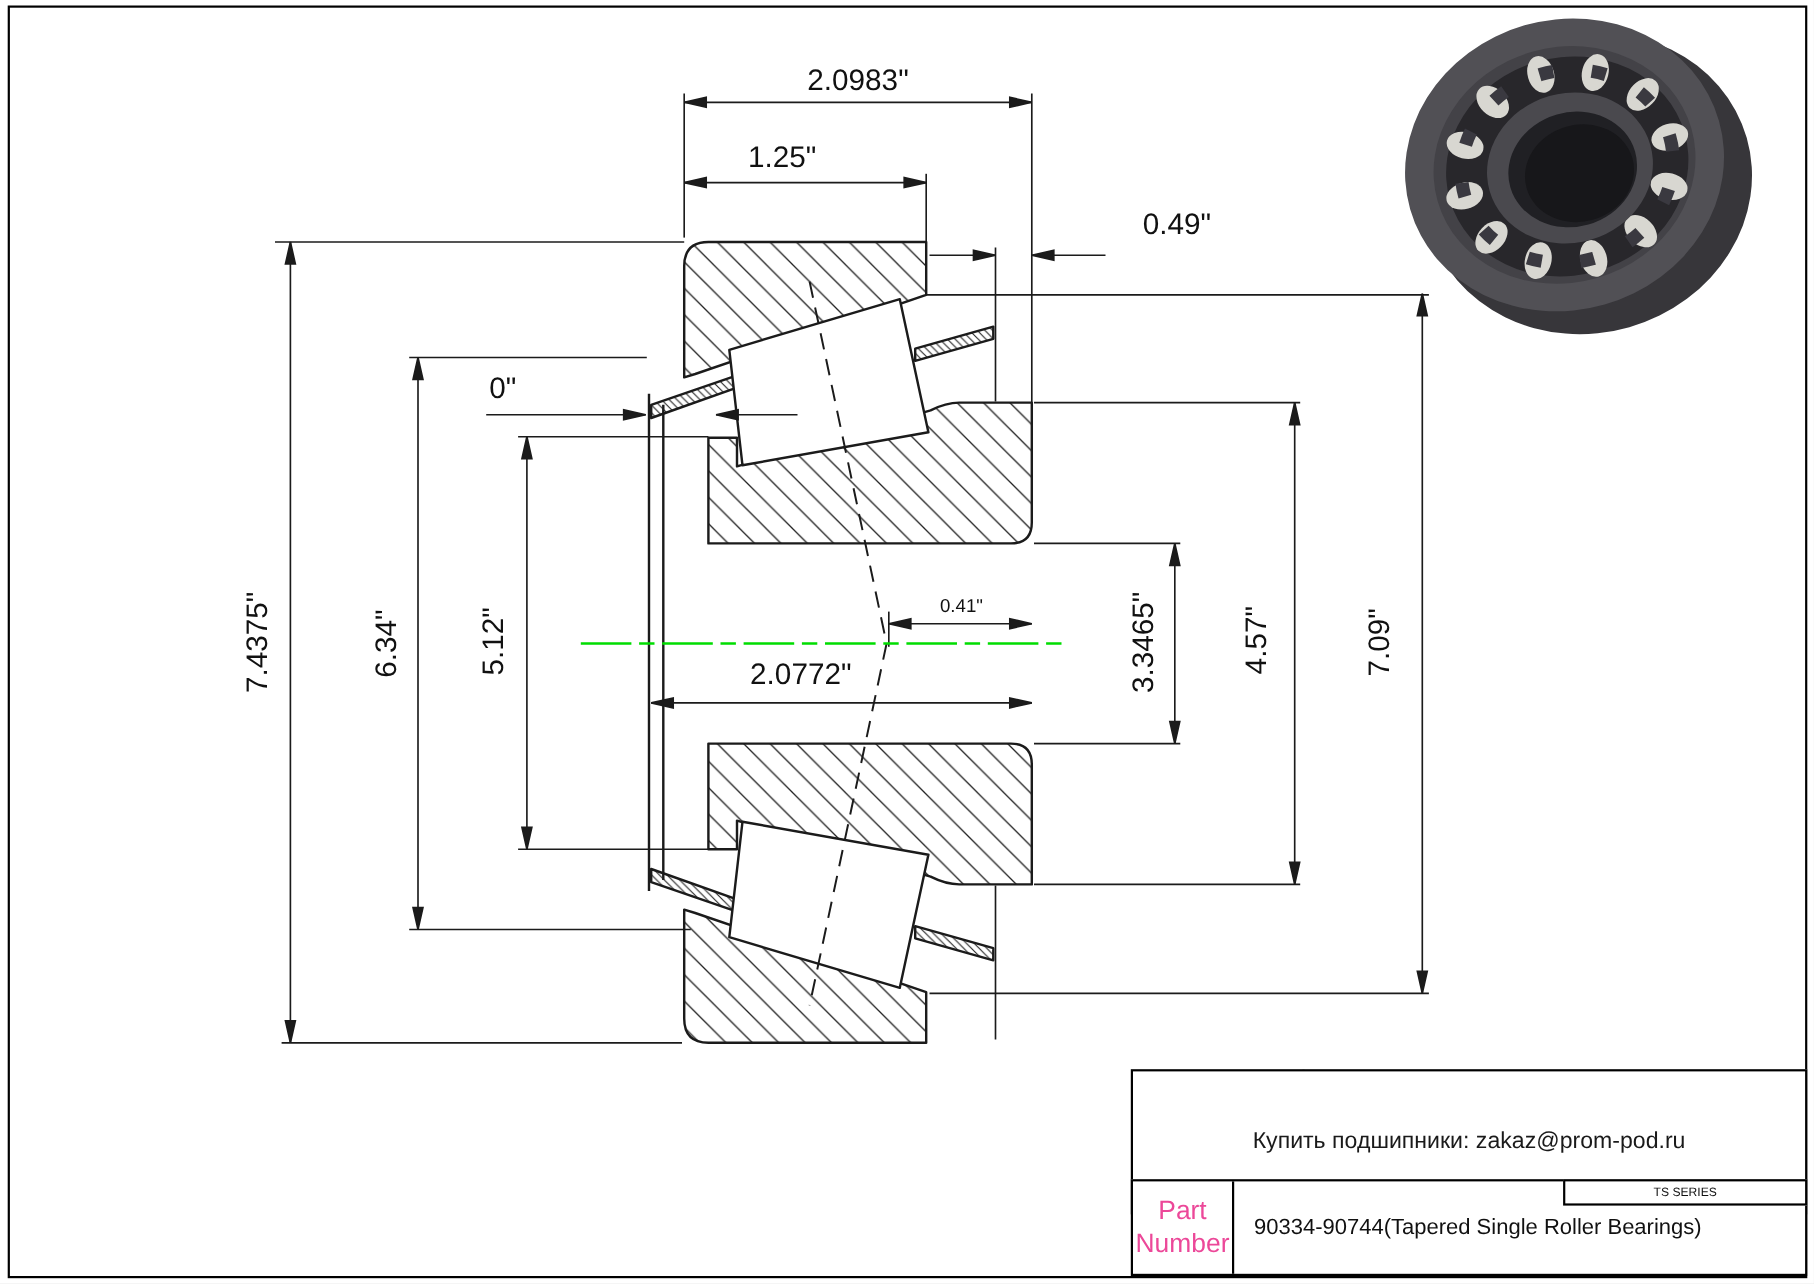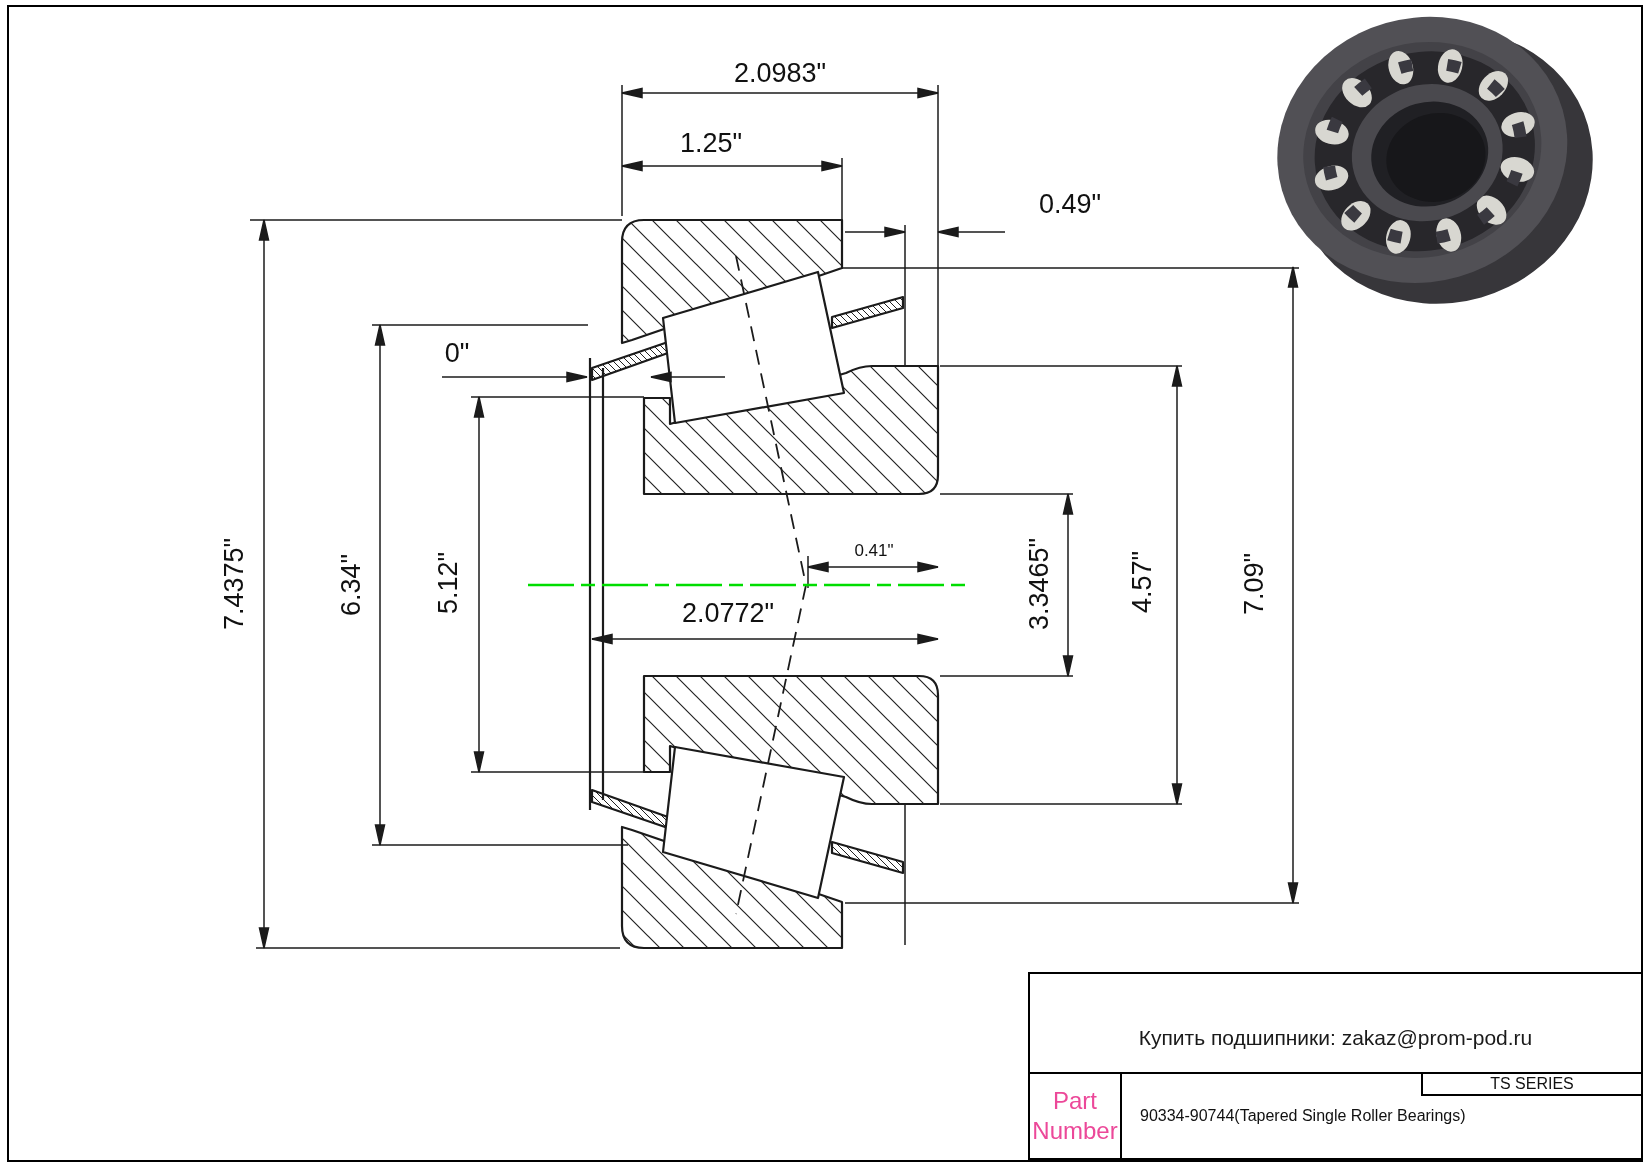--- a/index.html
+++ b/index.html
@@ -9,23 +9,23 @@
   svg{position:absolute;left:0;top:0;}
   svg text{fill:#111;font-family:"Liberation Sans", sans-serif;}
   .dimtxt{font-size:27px;}
   .dimtxt-sm{font-size:17px;}
   .tblock{position:absolute;border:2px solid #000;box-sizing:border-box;background:#fff;}
   .tb-note{left:1028px;top:972px;width:615px;height:132px;display:flex;align-items:center;
            justify-content:center;font-size:21px;color:#1a1a1a;}
   .tb-row{left:1028px;top:1072px;width:615px;height:88px;display:flex;}
   .tb-partlabel{width:90px;border-right:2px solid #000;display:flex;align-items:center;
                 justify-content:center;text-align:center;font-size:24px;line-height:1.25;color:#ec4899;}
-  .tb-partvalue{flex:1;display:flex;align-items:center;padding-left:18px;font-size:16px;color:#111;}
+  .tb-partvalue{flex:1;display:flex;align-items:center;padding-left:18px;font-size:20px;color:#111;}
   .tb-series{left:1421px;top:1072px;width:222px;height:24px;display:flex;align-items:center;
-             justify-content:center;font-size:16px;color:#111;}
+             justify-content:center;font-size:11px;color:#111;}
 </style>
 </head>
 <body>
 
 <div class="page">
   <div class="frame"></div>
 
   <svg width="1649" height="1167" viewBox="0 0 1649 1167">
     <defs>
       <pattern id="hatch" width="24" height="24" patternUnits="userSpaceOnUse">

